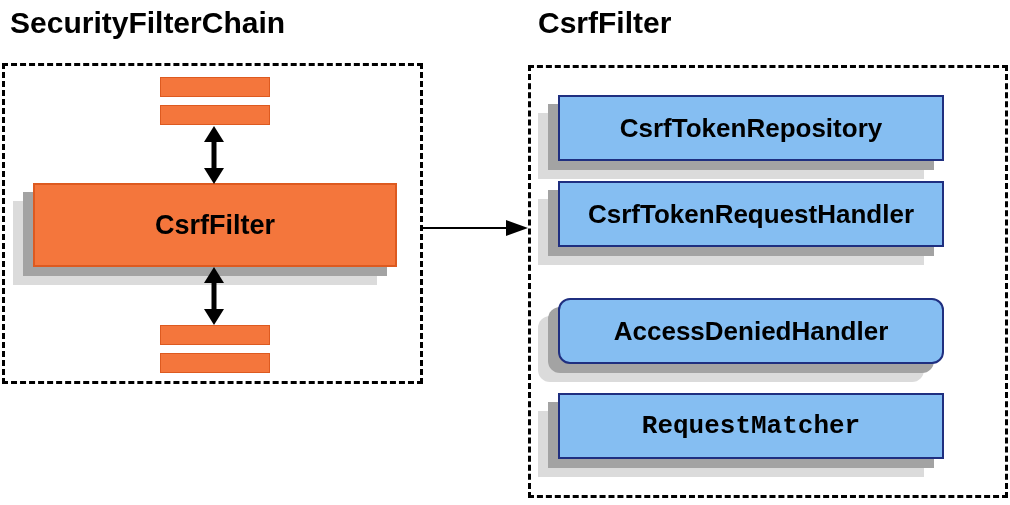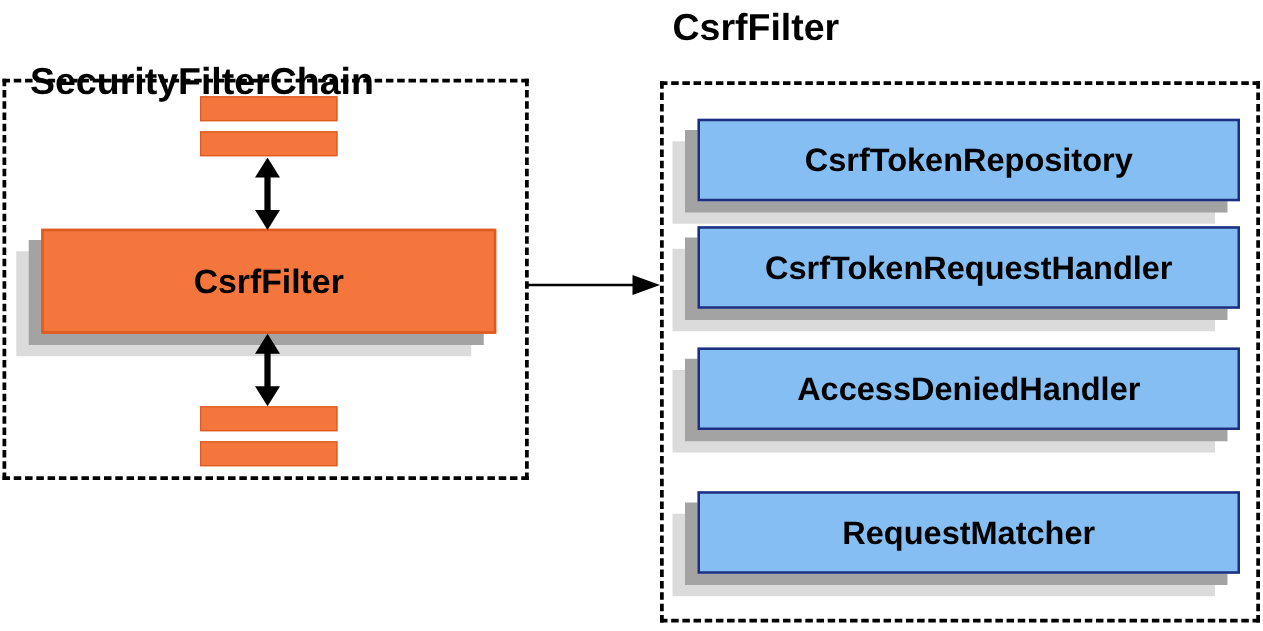--- a/index.html
+++ b/index.html
@@ -12,21 +12,21 @@
     overflow: hidden;
   }
   .title {
     position: absolute;
     font-size: 30px;
     font-weight: bold;
     color: #000;
     white-space: nowrap;
     letter-spacing: 0px;
   }
-  #left-title  { left: 24px; top: 6px; margin-top: 43px; }
+  #left-title  { left: 10px; top: 6px; }
   #right-title { left: 538px; top: 6px; }
 
   .dashed-box {
     position: absolute;
     border: 3px dashed #000;
     box-sizing: border-box;
     background: transparent;
   }
   #left-dashed-box  { left: 2px;   top: 63px; width: 421px; height: 321px; }
   #right-dashed-box { left: 528px; top: 65px; width: 480px; height: 433px; }
@@ -57,36 +57,36 @@
     align-items: center;
     justify-content: center;
     font-size: 27px;
     font-weight: bold;
     color: #000;
   }
 
   .component-node {
     position: absolute;
     left: 558px;
-    width: 434px; height: 66px;
+    width: 386px; height: 66px;
     background: var(--blue-fill);
     border: 2px solid var(--blue-border);
     box-sizing: border-box;
     box-shadow: -10px 9px 0 var(--shadow-dark), -20px 18px 0 var(--shadow-light);
     display: flex;
     align-items: center;
     justify-content: center;
     font-size: 26px;
     font-weight: bold;
     color: #000;
   }
   #component-0 { top: 95px; }
   #component-1 { top: 181px; }
-  #component-2 { top: 278px; }
-  #component-3 { top: 393px; }
+  #component-2 { top: 298px; border-radius: 12px; }
+  #component-3 { top: 393px; font-family: Liberation Mono, monospace; }
 
   .arrow-svg { position: absolute; z-index: 5; }
   #v-arrow-top    { left: 203px; top: 126px; }
   #v-arrow-bottom { left: 203px; top: 267px; }
   #h-arrow        { left: 422px; top: 218px; }
 </style>
 </head>
 <body>
 
 <div id="canvas">

